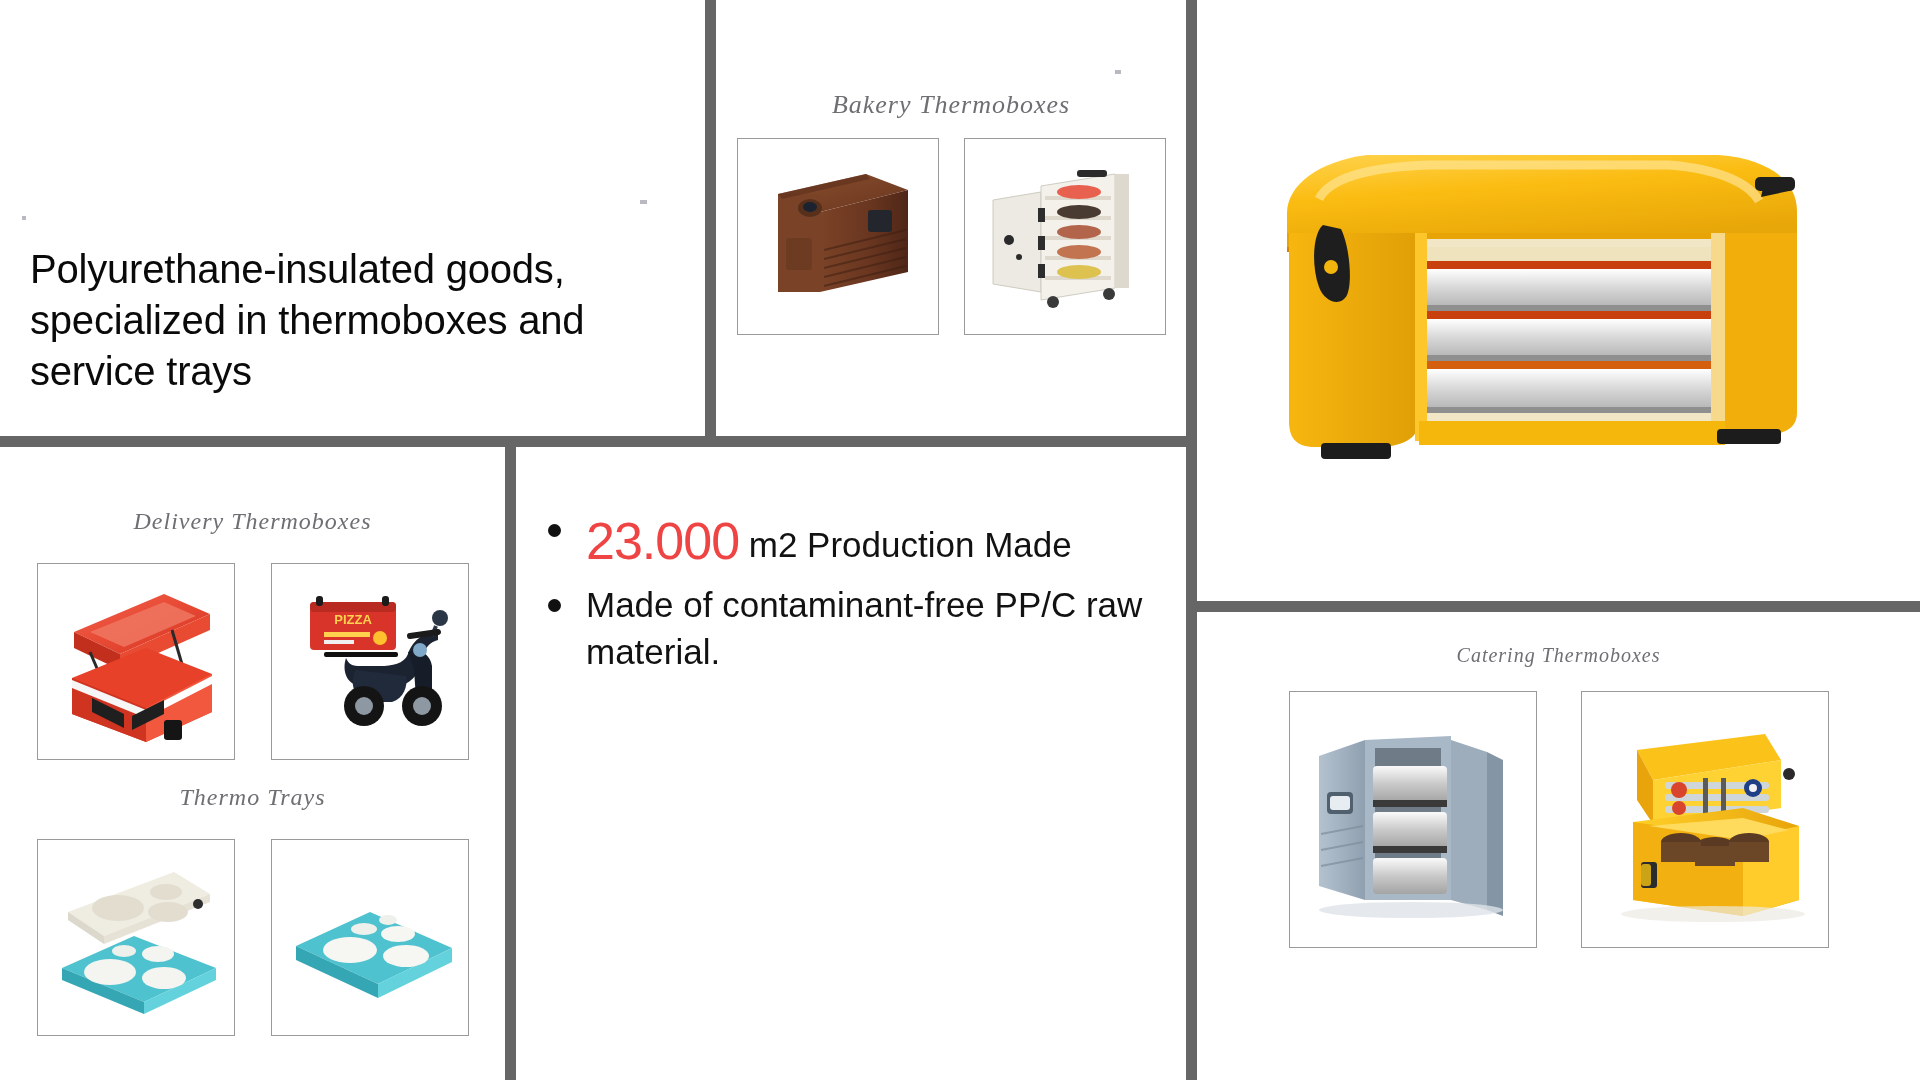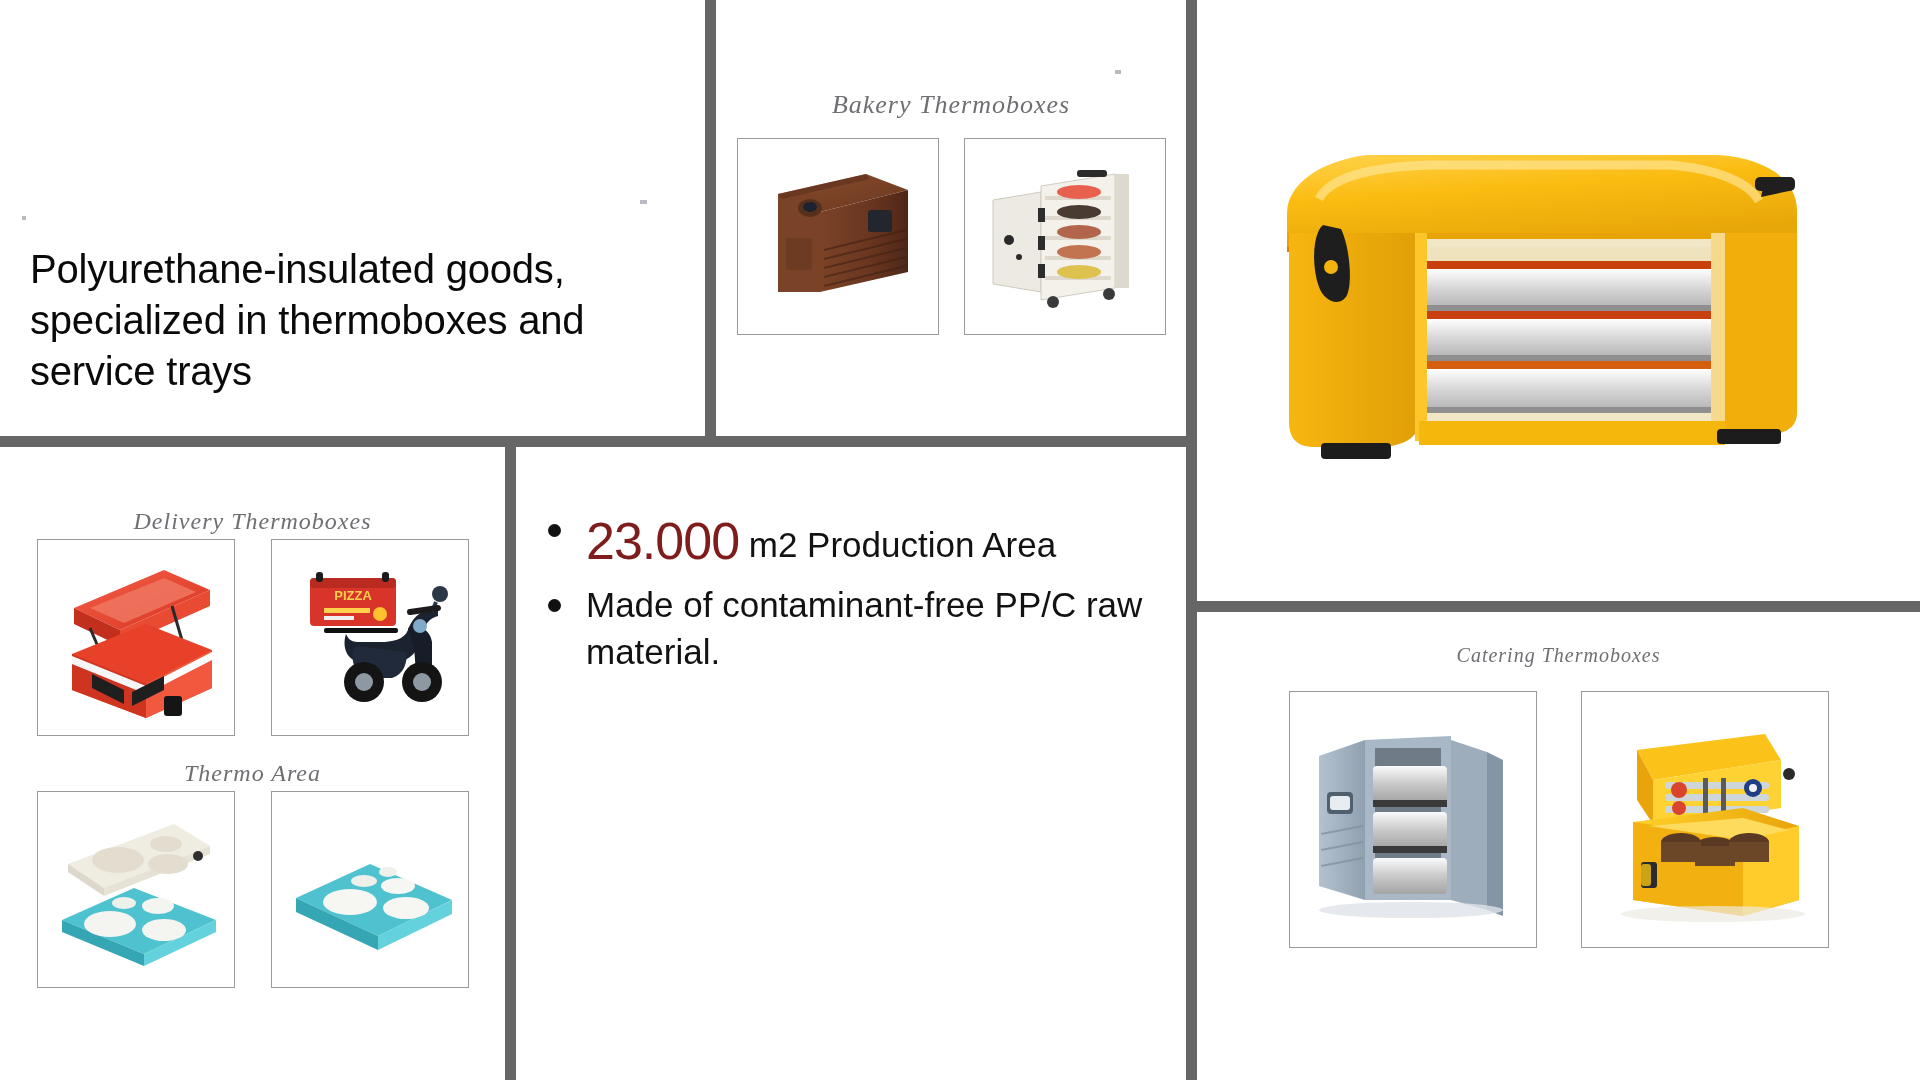--- a/index.html
+++ b/index.html
@@ -50,33 +50,33 @@
   #bakery-panel .thumb{width:200px;height:195px;}
 
   
   #hero-panel{position:absolute;left:1197px;top:0;width:723px;height:601px;
               display:flex;align-items:center;justify-content:center;}
 
   
   #left-col{position:absolute;left:0;top:447px;width:505px;height:633px;}
   #left-col .group-label{font-size:24px;}
   #delivery-label{margin-top:61px;}
-  #left-col .thumbs{margin-top:4px;gap:36px;justify-content:center;}
+  #left-col .thumbs{margin-top:28px;gap:36px;justify-content:center;}
   #left-col .thumb{width:196px;height:195px;}
   #trays-label{margin-top:24px;}
 
   
   #bullets-panel{position:absolute;left:516px;top:447px;width:670px;height:633px;}
   ul.bullets{list-style:none;margin:0;padding:60px 0 0 18px;}
   ul.bullets li{position:relative;padding-left:52px;margin-bottom:6px;
     font-size:35px;line-height:1.33;color:#121212;}
   ul.bullets li .dot{position:absolute;left:14px;top:0.48em;
     width:13px;height:13px;border-radius:50%;background:#111;}
   li.gold .dot{background:#f0b323;width:15px;height:15px;}
-  .big-num{color:#7f1d1d;font-size:52px;font-weight:400;letter-spacing:-1px;
+  .big-num{color:#ef4444;font-size:52px;font-weight:400;letter-spacing:-1px;
            vertical-align:-2px;}
 
   
   #catering-panel{position:absolute;left:1197px;top:612px;width:723px;height:468px;}
   #catering-panel .group-label{font-size:20px;margin-top:32px;}
   #catering-panel .thumbs{margin-top:24px;gap:44px;}
   #catering-panel .thumb{width:246px;height:255px;}
 
   
   .speck{position:absolute;background:#b9b9c2;}
@@ -312,21 +312,21 @@
             <circle cx="84" cy="132" r="9" fill="#8d98a3"></circle>
           <circle cx="142" cy="132" r="20" fill="#141414"></circle>
             <circle cx="142" cy="132" r="9" fill="#8d98a3"></circle>
 
           <rect x="44" y="78" width="74" height="5" rx="2" fill="#101010"></rect>
         </svg>
       </div>
 
     </div>
 
-    <div class="group-label" id="trays-label">Thermo Area</div>
+    <div class="group-label" id="trays-label">Thermo Trays</div>
     <div class="thumbs">
 
       <div class="thumb">
         <svg width="180" height="175" viewBox="0 0 180 175" aria-hidden="true">
 
           <polygon points="22,62 128,22 164,44 58,86" fill="#efece1"></polygon>
           <polygon points="22,62 58,86 58,94 22,70" fill="#dcd8cb"></polygon>
           <polygon points="58,86 164,44 164,52 58,94" fill="#e6e2d5"></polygon>
           <ellipse cx="72" cy="58" rx="26" ry="13" fill="#e2ddcf"></ellipse>
           <ellipse cx="120" cy="42" rx="16" ry="8" fill="#e2ddcf"></ellipse>
@@ -357,21 +357,21 @@
       </div>
 
     </div>
   </div>
 
   <div id="bullets-panel">
     <ul class="bullets">
 
       <li class="gold">
         <span class="dot"></span>
-        <span class="big-num">23.000</span><span> m2 Production Area</span>
+        <span class="big-num">23.000</span><span> m2 Production Made</span>
       </li>
 
 
       <li>
         <span class="dot"></span>
         <span>Made of contaminant-free PP/C raw material.</span>
       </li>
 
     </ul>
   </div>

